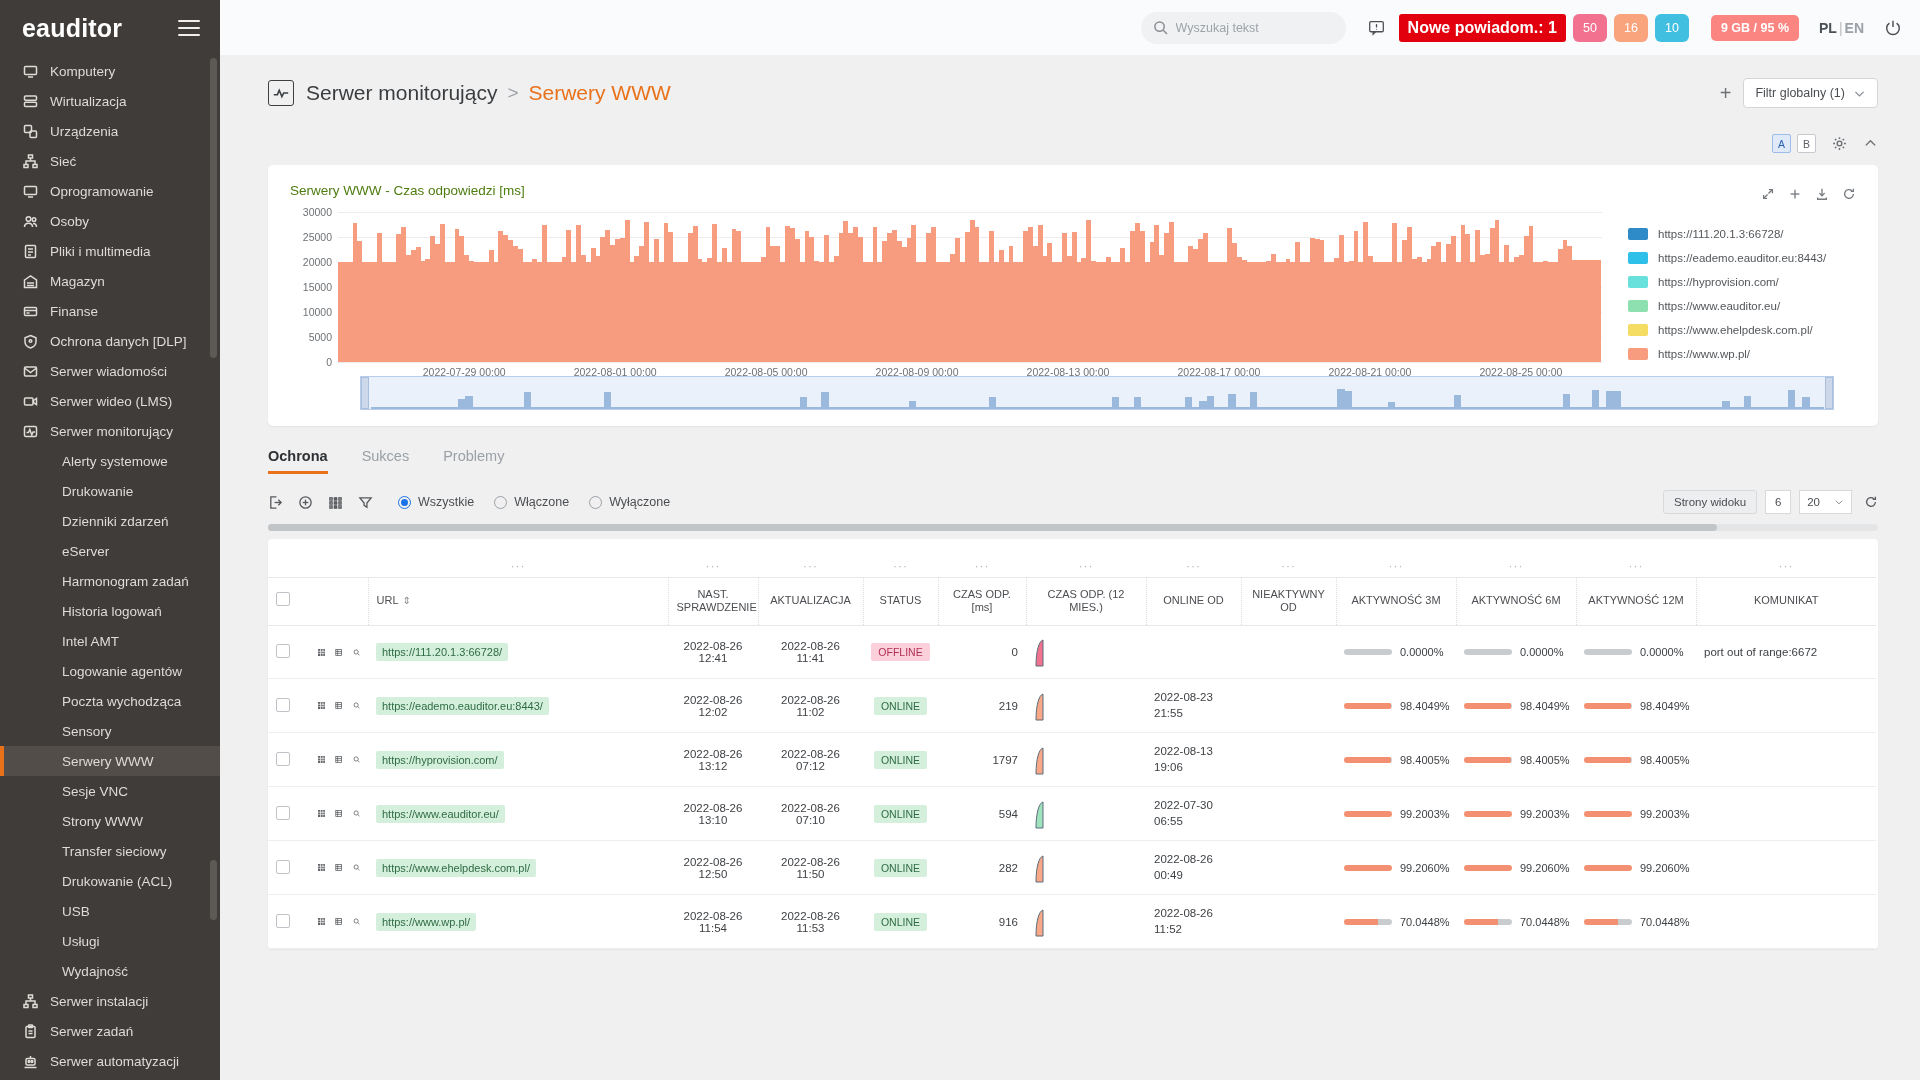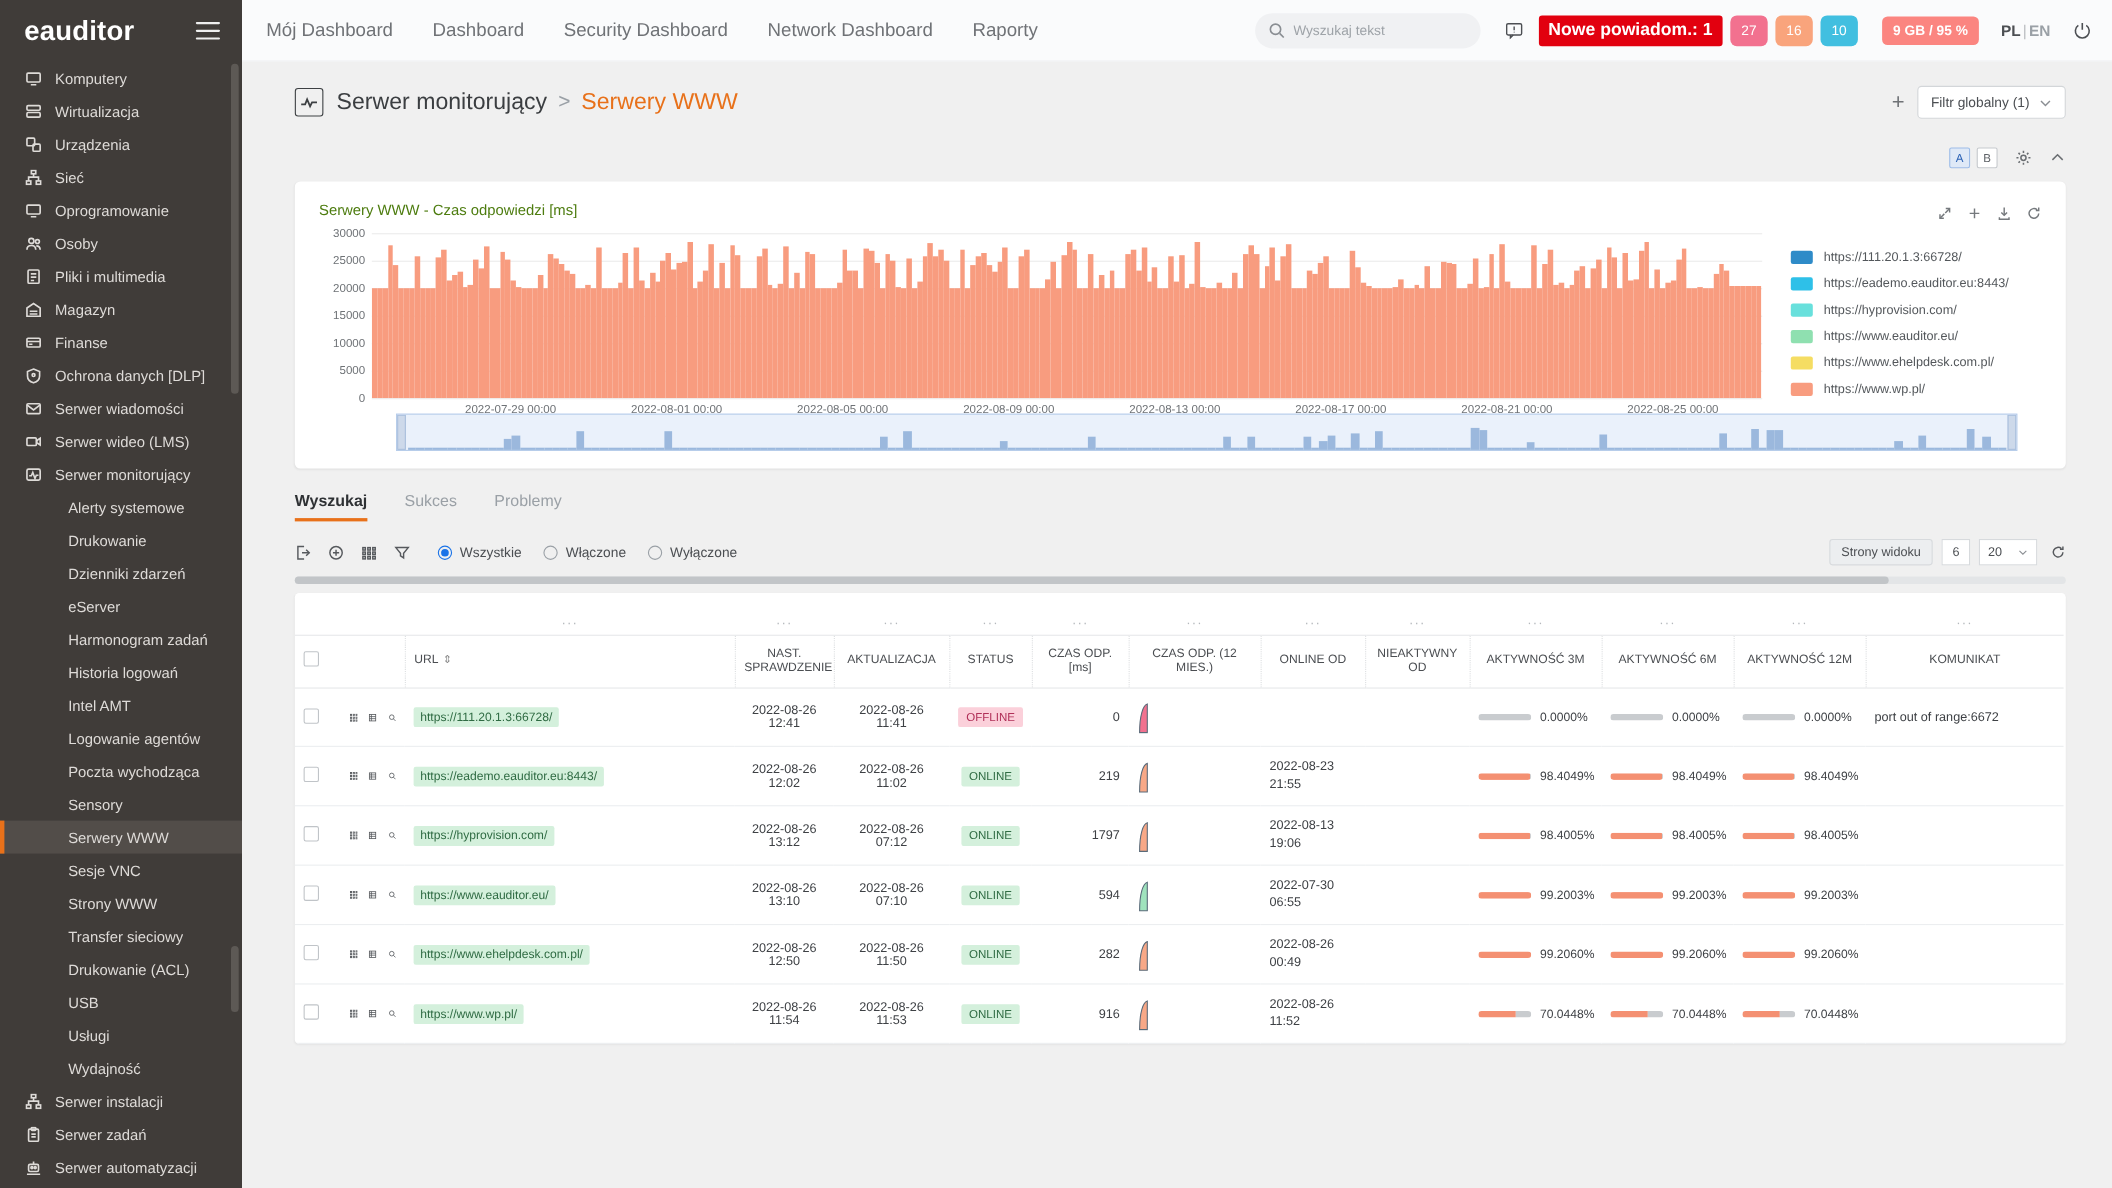--- a/index.html
+++ b/index.html
@@ -453,48 +453,41 @@
         <span>Serwer automatyzacji</span>
       </div>
     </div>
   <div class="scrollthumb"></div>
   <div class="scrollthumb2"></div>
 </aside>
 
 <div class="main">
 
   <header class="topbar">
-    <nav class="topnav" id="topnav">
-        <a>Mój Dashboard</a>
-        <a>Dashboard</a>
-        <a>Security Dashboard</a>
-        <a>Network Dashboard</a>
-        <a>Raporty</a>
-      </nav>
     <div class="top-spacer"></div>
     <div class="searchbox">
       <svg class="icn" viewBox="0 0 16 16">
           <circle cx="7" cy="7" r="5"></circle>
           <line x1="11" y1="11" x2="15" y2="15"></line>
         </svg>
       <input value="" placeholder="Wyszukaj tekst" style="">
       <svg class="chev" viewBox="0 0 16 16">
           <polyline points="3,6 8,11 13,6"></polyline>
         </svg>
     </div>
     <div class="alert-icon">
       <svg viewBox="0 0 20 20">
           <rect x="2" y="3" width="16" height="12" rx="1.5"></rect>
           <polyline points="6,15 6,18 9,15"></polyline>
           <line x1="10" y1="6" x2="10" y2="10"></line>
           <circle cx="10" cy="12" r=".6" fill="#4c4f53" stroke="none"></circle>
         </svg>
     </div>
     <div class="badge red">Nowe powiadom.: 1</div>
-    <div class="badge pill" style="background:#f2718f">27</div>
+    <div class="badge pill" style="background:#f2718f">50</div>
     <div class="badge pill" style="background:#f9a47c">16</div>
     <div class="badge pill" style="background:#41bfe0">10</div>
     <div class="badge mem">9 GB / 95 %</div>
     <div class="lang">
       <span>PL</span><span class="sep">|</span><span class="en">EN</span>
     </div>
     <div class="power">
       <svg viewBox="0 0 20 20">
           <path d="M6 4.5a7 7 0 1 0 8 0"></path>
           <line x1="10" y1="2" x2="10" y2="9"></line>
@@ -1088,21 +1081,21 @@
             <i style="height: 12.3423px;"></i>
             <i style="height: 2.5px;"></i>
             <i style="height: 2.5px;"></i>
           </div>
         <div class="handle" style="left:0"></div>
         <div class="handle" style="right:0"></div>
       </div>
     </section>
 
     <div class="tabs" id="tabs">
-        <div class="tab active">Wyszukaj</div>
+        <div class="tab active">Ochrona</div>
         <div class="tab">Sukces</div>
         <div class="tab">Problemy</div>
       </div>
 
     <div class="tbar">
       <span class="tb-ico">
           <svg viewBox="0 0 16 16">
             <polyline points="9,2 3,2 3,14 9,14"></polyline>
             <line x1="7" y1="8" x2="14" y2="8"></line>
             <polyline points="11,5 14,8 11,11"></polyline>

